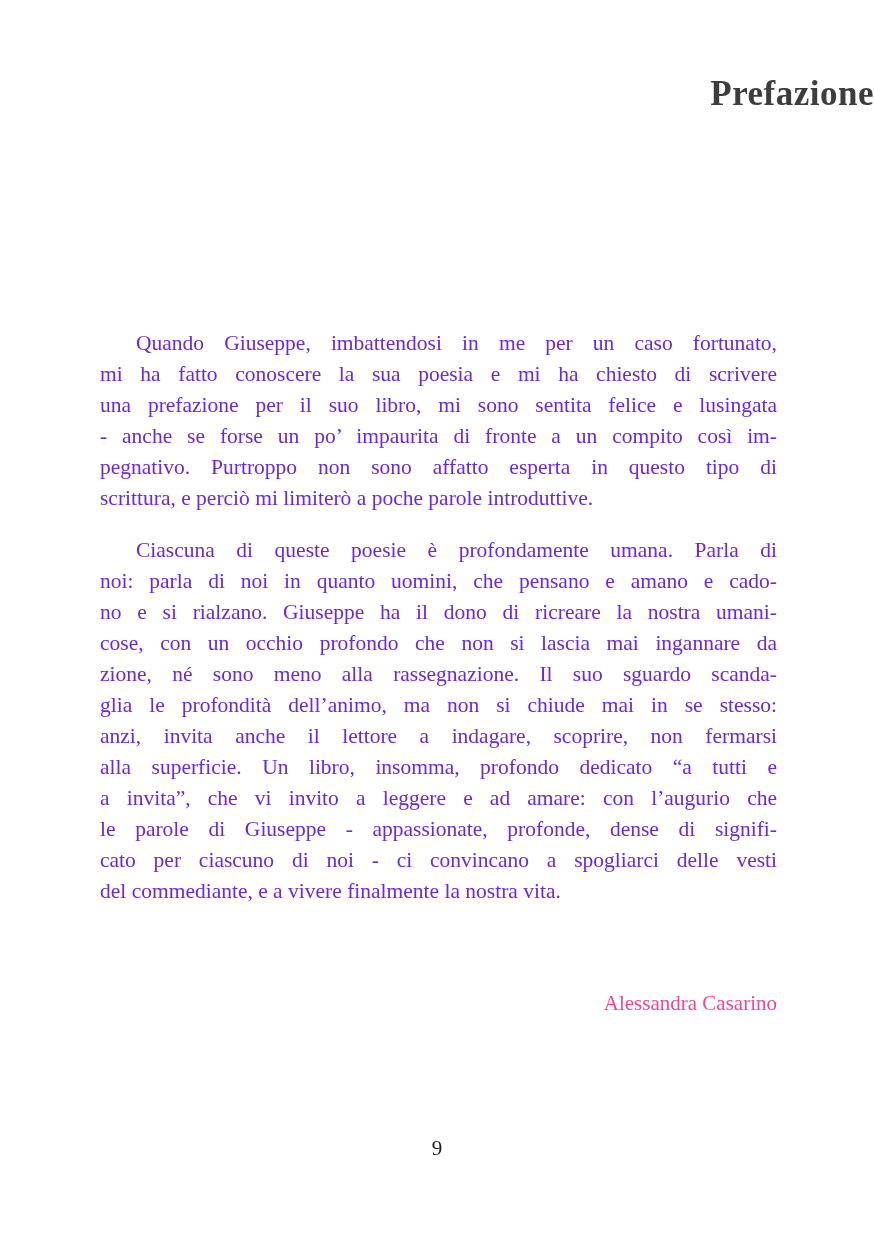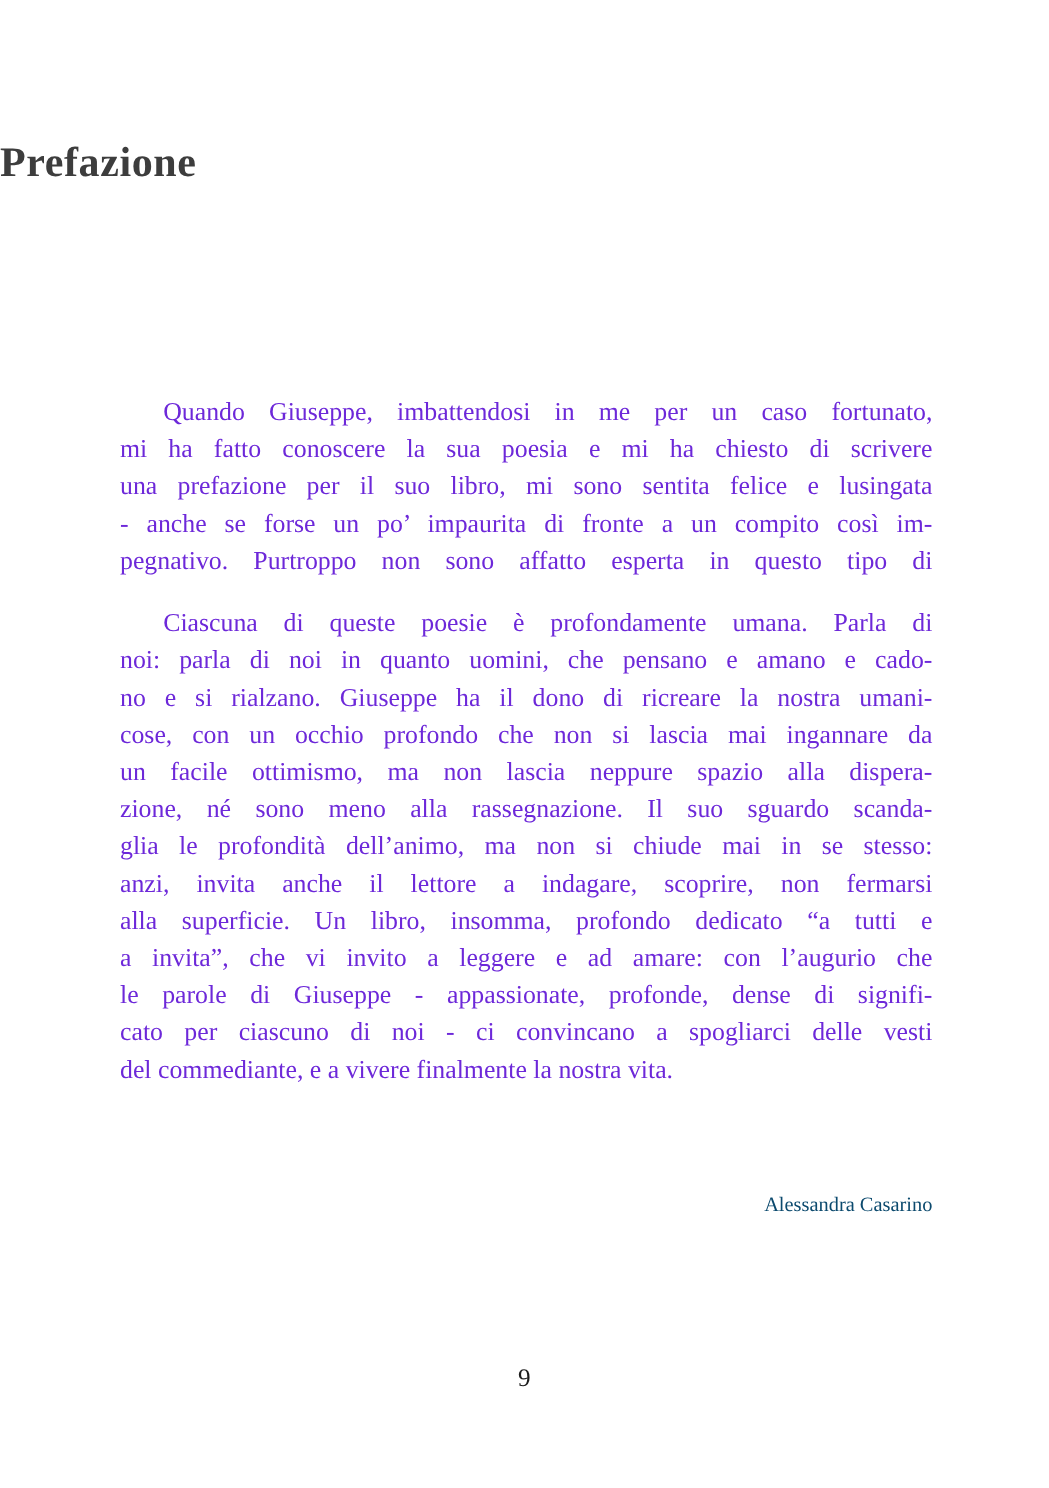--- a/index.html
+++ b/index.html
@@ -7,22 +7,22 @@
   .page {
     position: relative;
     width: 874px;
     height: 1240px;
     margin: 0 auto;
     background: #ffffff;
     font-family: "Liberation Serif", "DejaVu Serif", serif;
     overflow: hidden;
   }
   .title {
-    margin-top: 116px;
-    text-align: left;
+    margin-top: 74px;
+    text-align: right;
     font-size: 35px;
     font-weight: bold;
     color: #3d3d3d;
     letter-spacing: 0.5px;
   }
   .body-text {
     position: absolute;
     left: 100px;
     right: 97px;
     top: 328px;
@@ -37,22 +37,22 @@
     text-align: justify;
     text-align-last: justify;
     white-space: normal;
   }
   .line.first { text-indent: 36px; }
   .line.last { text-align-last: left; }
   .signature {
     position: absolute;
     right: 97px;
     top: 988px;
-    color: #0c4a6e;
-    font-size: 17px;
+    color: #ec4899;
+    font-size: 21px;
     line-height: 31px;
     text-align: right;
   }
   .page-number {
     position: absolute;
     left: 0;
     right: 0;
     top: 1136px;
     text-align: center;
     color: #1c1c1c;
@@ -65,27 +65,27 @@
 <div class="page">
   <h1 class="title">Prefazione</h1>
 
   <div class="body-text">
       <p class="para">
         <span class="line first">Quando Giuseppe, imbattendosi in me per un caso fortunato,</span>
         <span class="line">mi ha fatto conoscere la sua poesia e mi ha chiesto di scrivere</span>
         <span class="line">una prefazione per il suo libro, mi sono sentita felice e lusingata</span>
         <span class="line">- anche se forse un po’ impaurita di fronte a un compito così im-</span>
         <span class="line">pegnativo. Purtroppo non sono affatto esperta in questo tipo di</span>
+        <span class="line last">scrittura, e perciò mi limiterò a poche parole introduttive.</span>
       </p>
       <p class="para">
         <span class="line first">Ciascuna di queste poesie è profondamente umana. Parla di</span>
         <span class="line">noi: parla di noi in quanto uomini, che pensano e amano e cado-</span>
         <span class="line">no e si rialzano. Giuseppe ha il dono di ricreare la nostra umani-</span>
         <span class="line">cose, con un occhio profondo che non si lascia mai ingannare da</span>
-        <span class="line">un facile ottimismo, ma non lascia neppure spazio alla dispera-</span>
         <span class="line">zione, né sono meno alla rassegnazione. Il suo sguardo scanda-</span>
         <span class="line">glia le profondità dell’animo, ma non si chiude mai in se stesso:</span>
         <span class="line">anzi, invita anche il lettore a indagare, scoprire, non fermarsi</span>
         <span class="line">alla superficie. Un libro, insomma, profondo dedicato “a tutti e</span>
         <span class="line">a invita”, che vi invito a leggere e ad amare: con l’augurio che</span>
         <span class="line">le parole di Giuseppe - appassionate, profonde, dense di signifi-</span>
         <span class="line">cato per ciascuno di noi - ci convincano a spogliarci delle vesti</span>
         <span class="line last">del commediante, e a vivere finalmente la nostra vita.</span>
       </p>
     </div>

